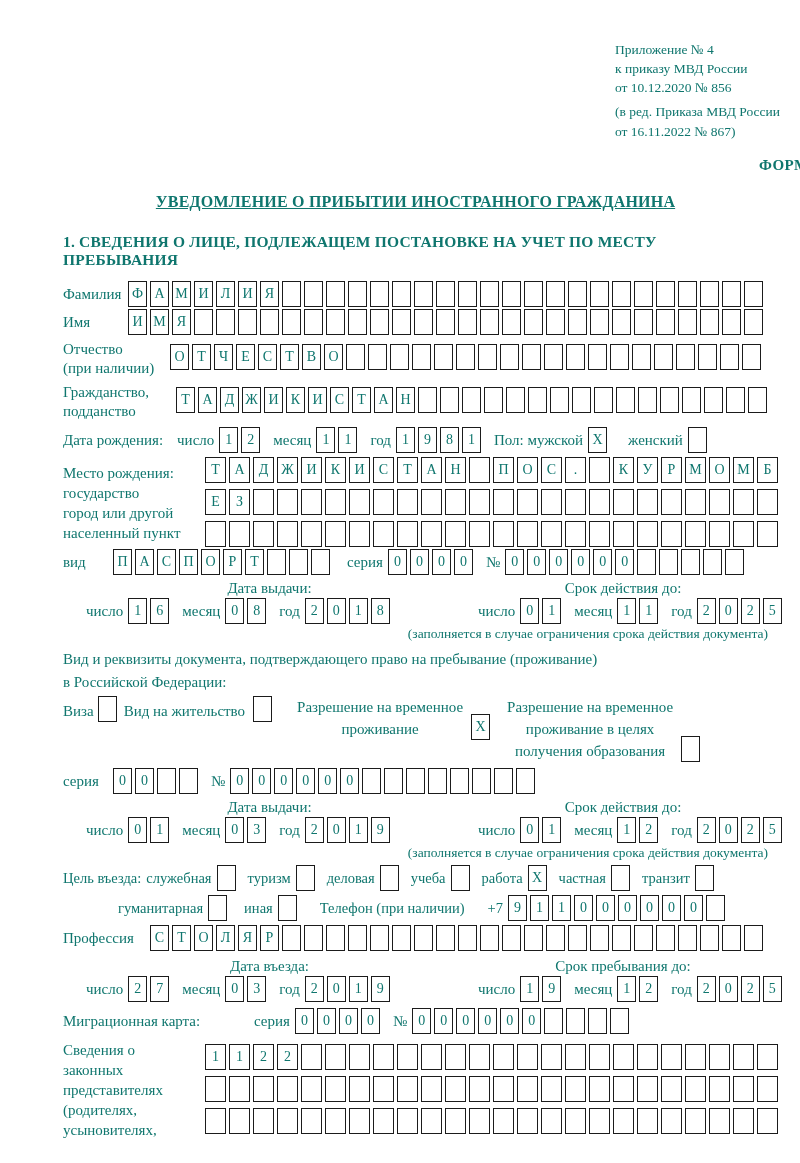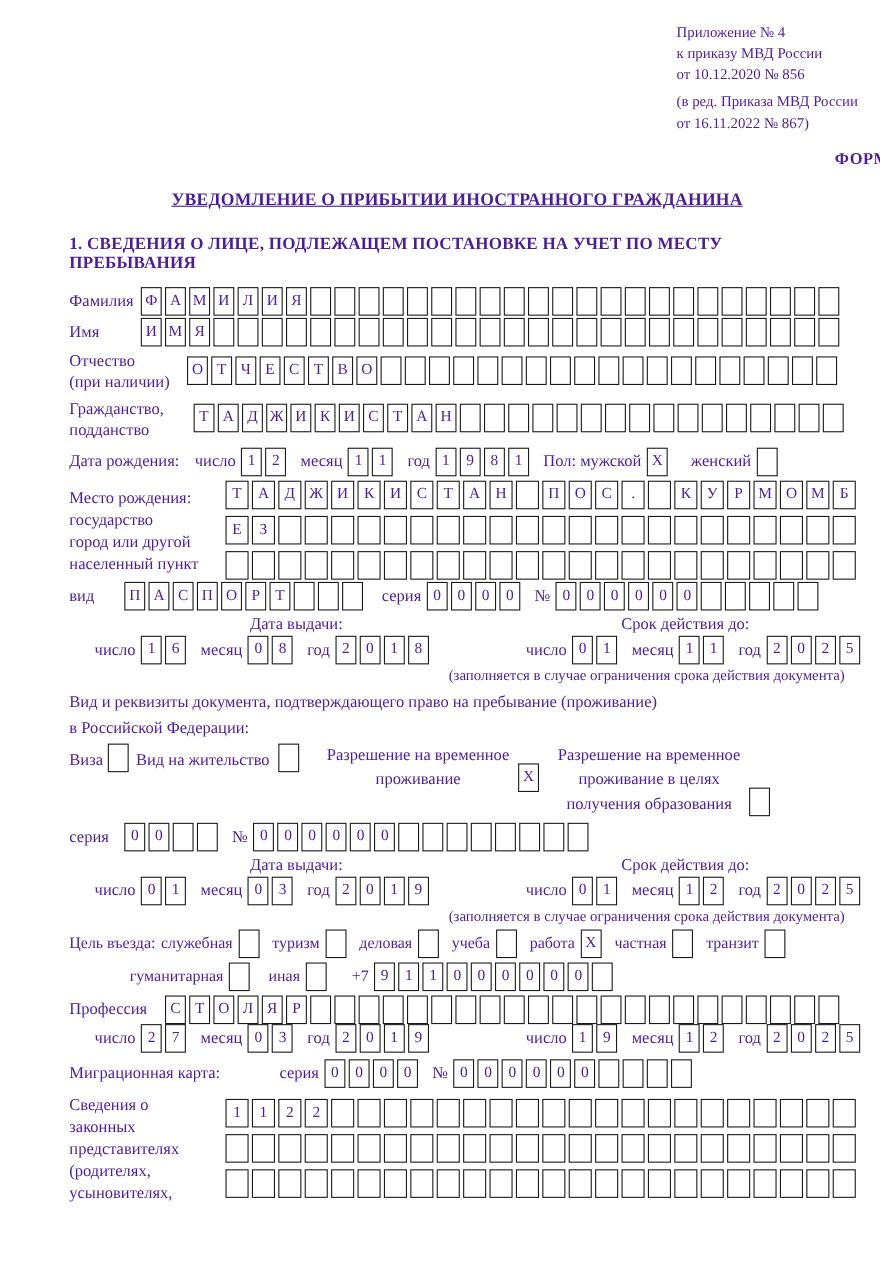--- a/index.html
+++ b/index.html
@@ -1,20 +1,20 @@
 <!DOCTYPE html>
 <html><head>
 <meta charset="utf-8">
 <style>
   * { margin:0; padding:0; box-sizing:border-box; }
   html,body { background:#888; }
   .page {
-    width:800px; height:1163px; margin:0 auto; background:#fff; color:#4c1d95;
+    width:800px; height:1163px; margin:0 auto; background:#fff; color:#0f766e;
     font-family:"Liberation Serif","DejaVu Serif",serif; font-size:15px;
-    padding:20px 32px 14px 63px; position:relative; overflow:hidden;
+    padding:40px 32px 14px 63px; position:relative; overflow:hidden;
   }
   
   .hdr { margin-left:552px; width:215px; font-size:13.5px; line-height:1.42; }
   .hdr .gap { margin-top:5px; }
   .forma { margin-left:552px; width:205px; text-align:right; font-weight:bold; font-size:15px; margin-top:16px; letter-spacing:.5px; }
   
   .title { text-align:center; font-weight:bold; font-size:16px; line-height:1.45; margin-top:16px; letter-spacing:.2px;text-decoration:underline; }
   .uline { display:inline-block; width:66px; border-bottom:2px solid #333; height:14px; margin-left:10px; }
   .sect { font-weight:bold; font-size:15.5px; margin-top:20px; letter-spacing:.2px; }
   
@@ -581,20 +581,23 @@
         <span class="cells">
           <span class="cell"></span>
         </span>
       </span>
     <span class="pair" style="margin-right:20px">
         <span class="plbl">иная</span>
         <span class="cells">
           <span class="cell"></span>
         </span>
       </span>
+    <span class="pair" style="margin-right:18px">
+        <span class="plbl">Телефон (при наличии)</span>
+      </span>
     <span class="pair">
         <span class="plbl">+7</span>
         <span class="cells">
           <span class="cell">9</span>
           <span class="cell">1</span>
           <span class="cell">1</span>
           <span class="cell">0</span>
           <span class="cell">0</span>
           <span class="cell">0</span>
           <span class="cell">0</span>
@@ -632,20 +635,24 @@
         <span class="cell"></span>
         <span class="cell"></span>
         <span class="cell"></span>
         <span class="cell"></span>
         <span class="cell"></span>
         <span class="cell"></span>
         <span class="cell"></span>
       </div>
   </div>
 
+  <div class="two mt6">
+    <div class="col-l chead">Дата въезда:</div>
+    <div class="col-r chead">Срок пребывания до:</div>
+  </div>
   <div class="two">
     <div class="col-l dg">
       <span class="dlbl">число</span>
       <span class="cells">
           <span class="cell">2</span>
           <span class="cell">7</span>
         </span>
       <span class="dlbl">месяц</span>
       <span class="cells">
           <span class="cell">0</span>

